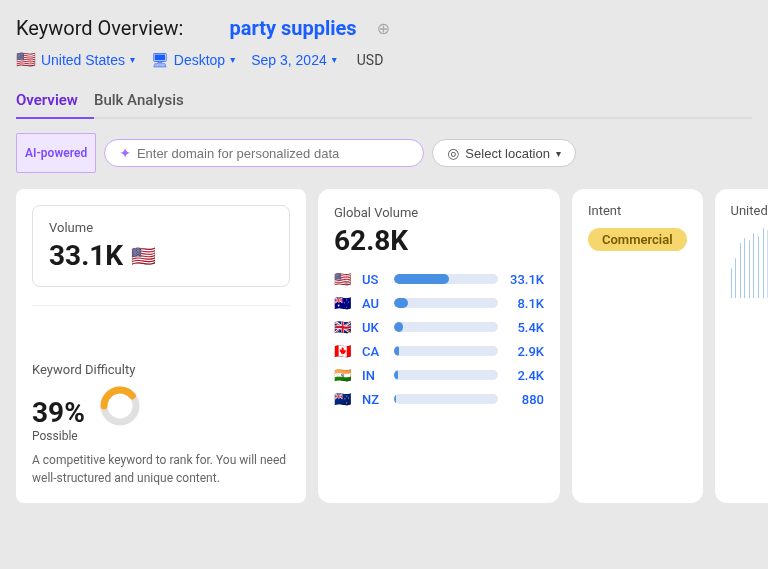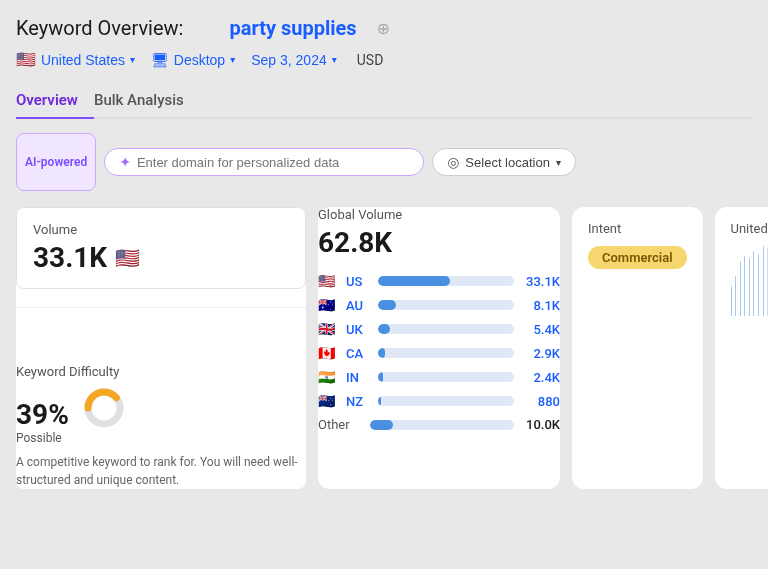--- a/index.html
+++ b/index.html
@@ -63,24 +63,24 @@
     .ai-row {
       display: flex;
       align-items: center;
       gap: 8px;
       margin-bottom: 16px;
     }
     .ai-badge {
       background: #f0e6ff;
       color: #7c4dff;
       border: 1px solid #c9a7ff;
-      border-radius: 8px;
+      border-radius: 2px;
       font-size: 12px;
       font-weight: 600;
-      padding: 21px 8px;
+      padding: 12px 8px;
       white-space: nowrap;
       text-align: center;
     }
     .domain-input-wrap {
       display: flex;
       align-items: center;
       gap: 6px;
       border: 1.5px solid #c9a7ff;
       border-radius: 20px;
       padding: 5px 14px;
@@ -114,20 +114,21 @@
 
     
     .cards-row {
       display: grid;
       grid-template-columns: 290px 1fr 180px;
       gap: 12px;
     }
     .card {
       background: #fff;
       border-radius: 12px;
+      padding: 16px;
     }
     
     .volume-card {
       display: flex;
       flex-direction: column;
       gap: 0;
       border-radius: 8px;
     }
     .volume-box {
       border: 1px solid #e0e0e0;
@@ -358,27 +359,20 @@
         <div class="country-row">
       <span class="country-flag">🇳🇿</span>
       <span class="country-code">NZ</span>
       <div class="bar-bg">
         <div class="bar-fill" style="width:2%"></div>
       </div>
       <span class="country-val">880</span>
     </div>
       </div>
 
-    <div class="other-row">
-      <span class="other-label">Other</span>
-      <div class="bar-bg">
-        <div class="bar-fill" style="width: 16%"></div>
-      </div>
-      <span class="other-val">10.0K</span>
-    </div>
   </div>
 
   <div class="right-col">
     <div class="intent-card">
       <div class="intent-label">Intent</div>
       <span class="intent-badge">Commercial</span>
     </div>
     <div class="trend-card">
       <div class="trend-label">United</div>
       <div class="trend-bars" id="trend-bars-container">

